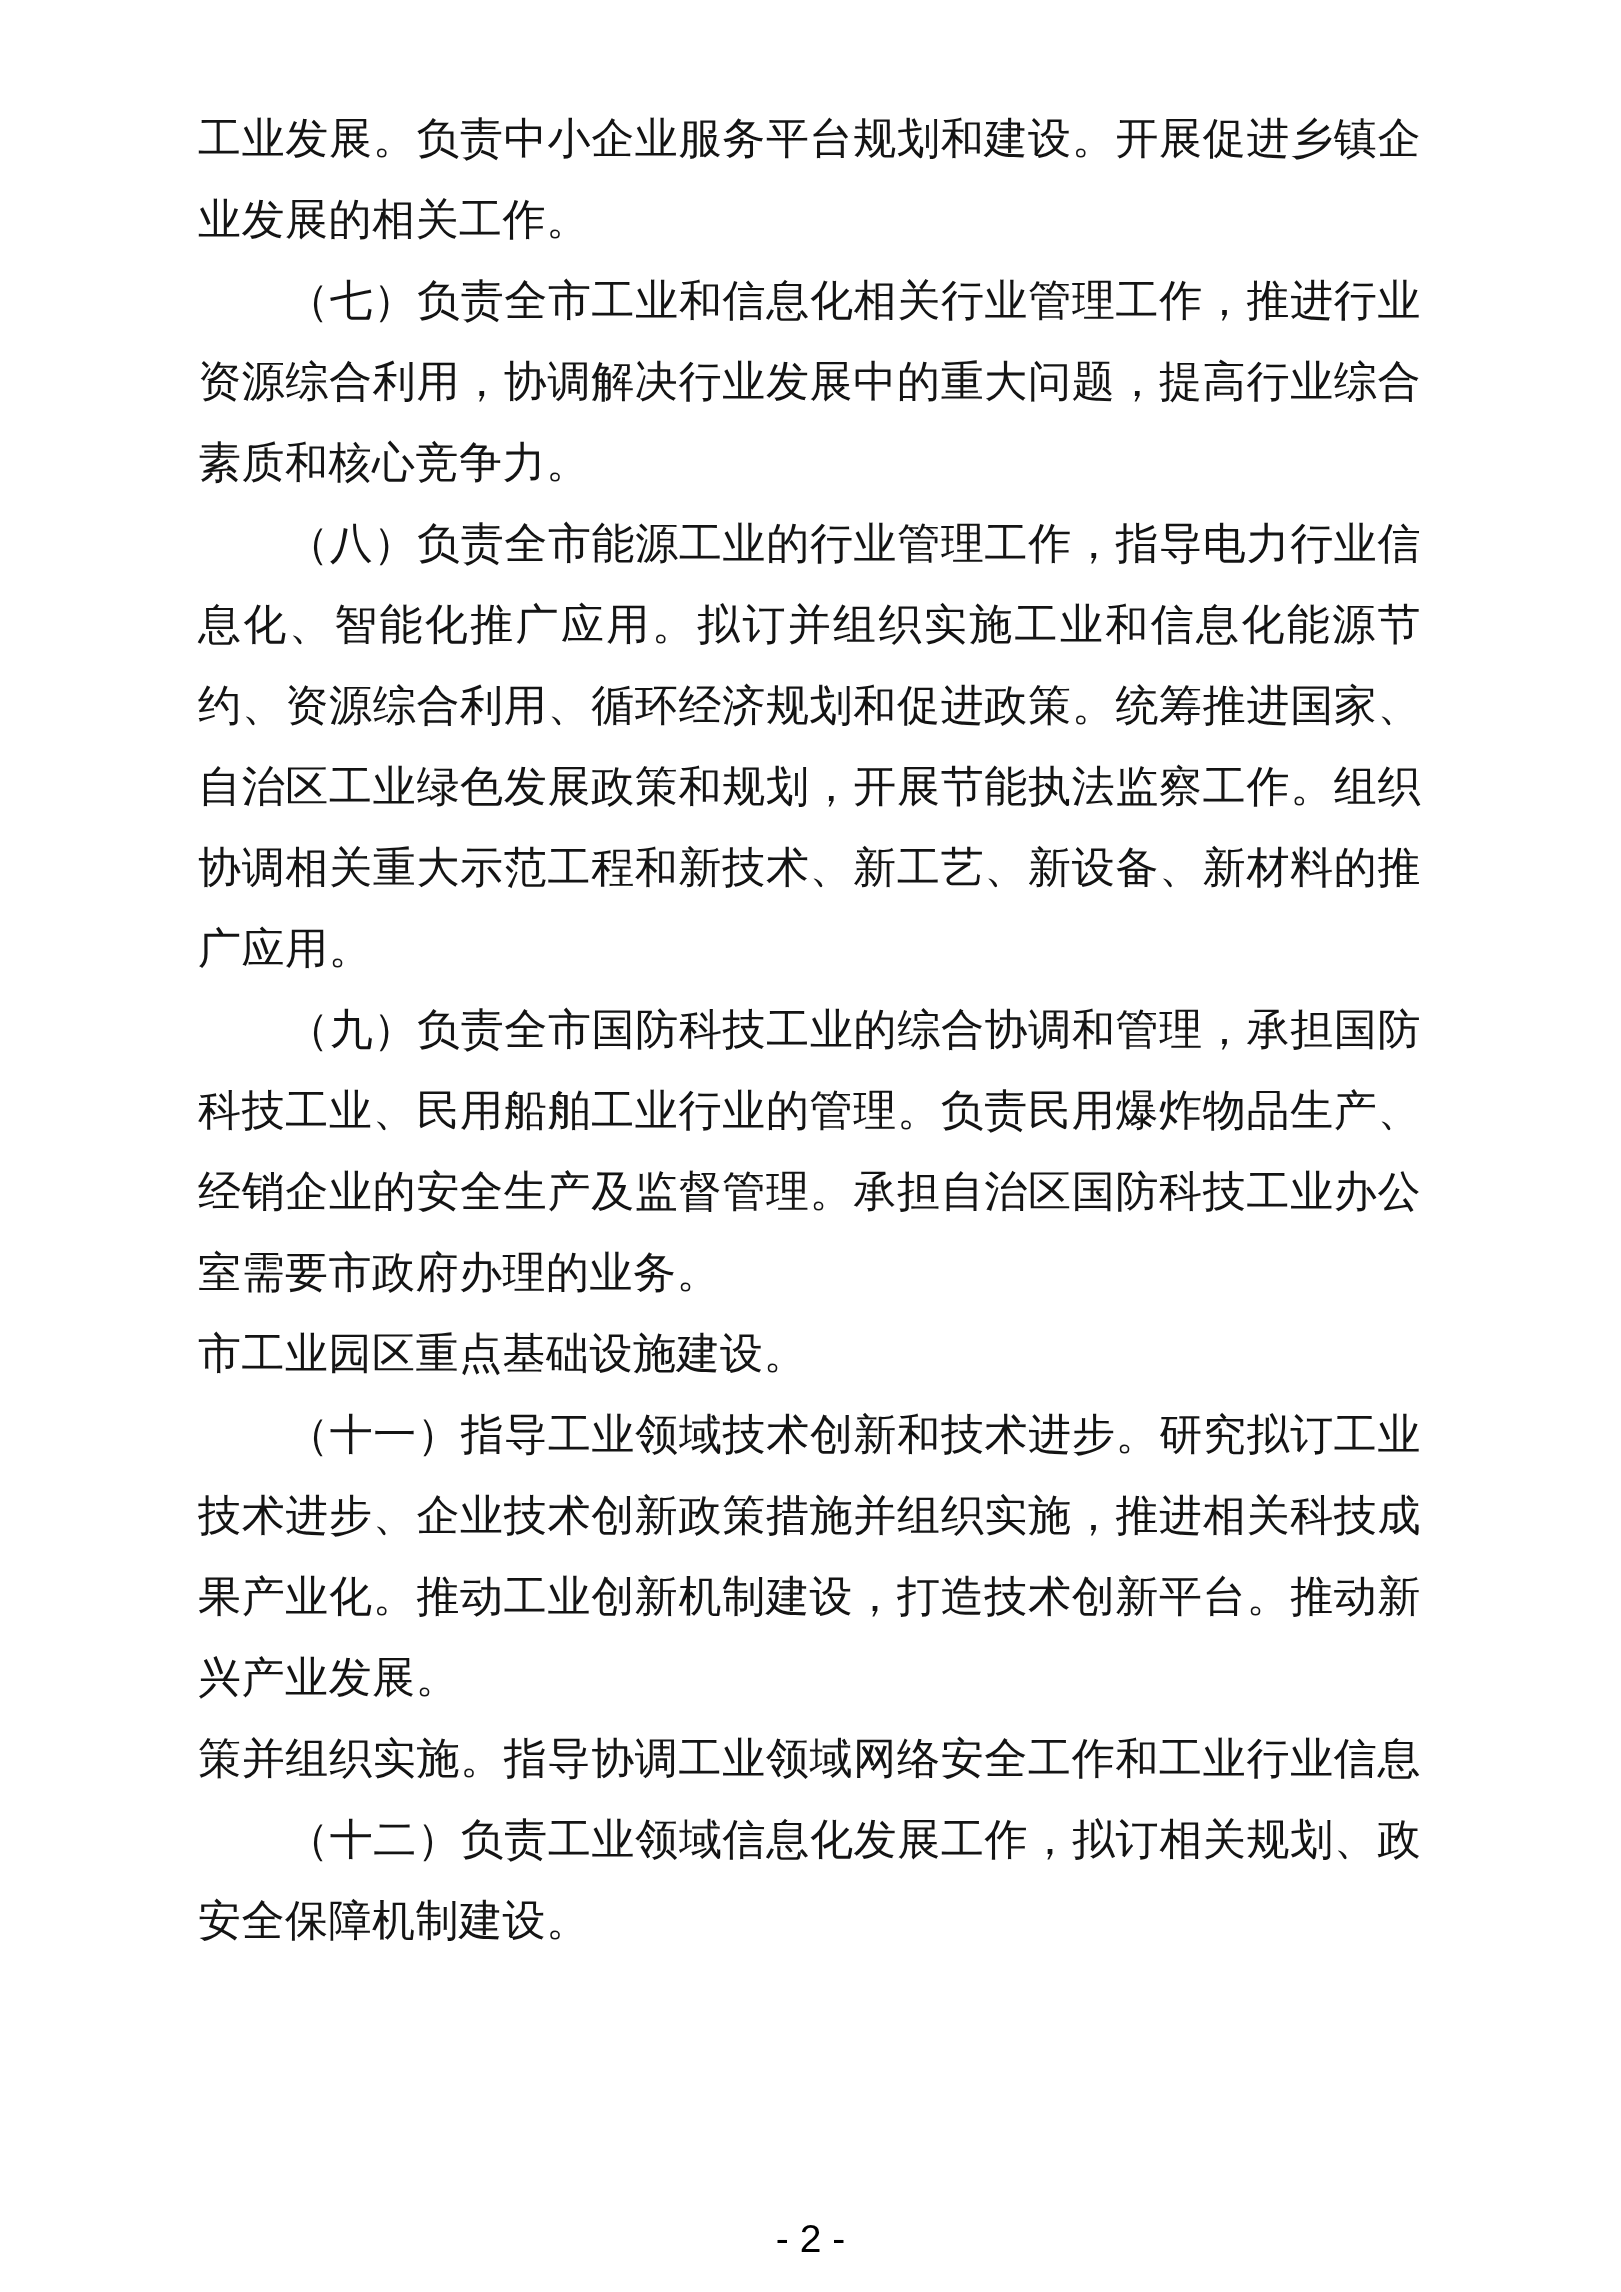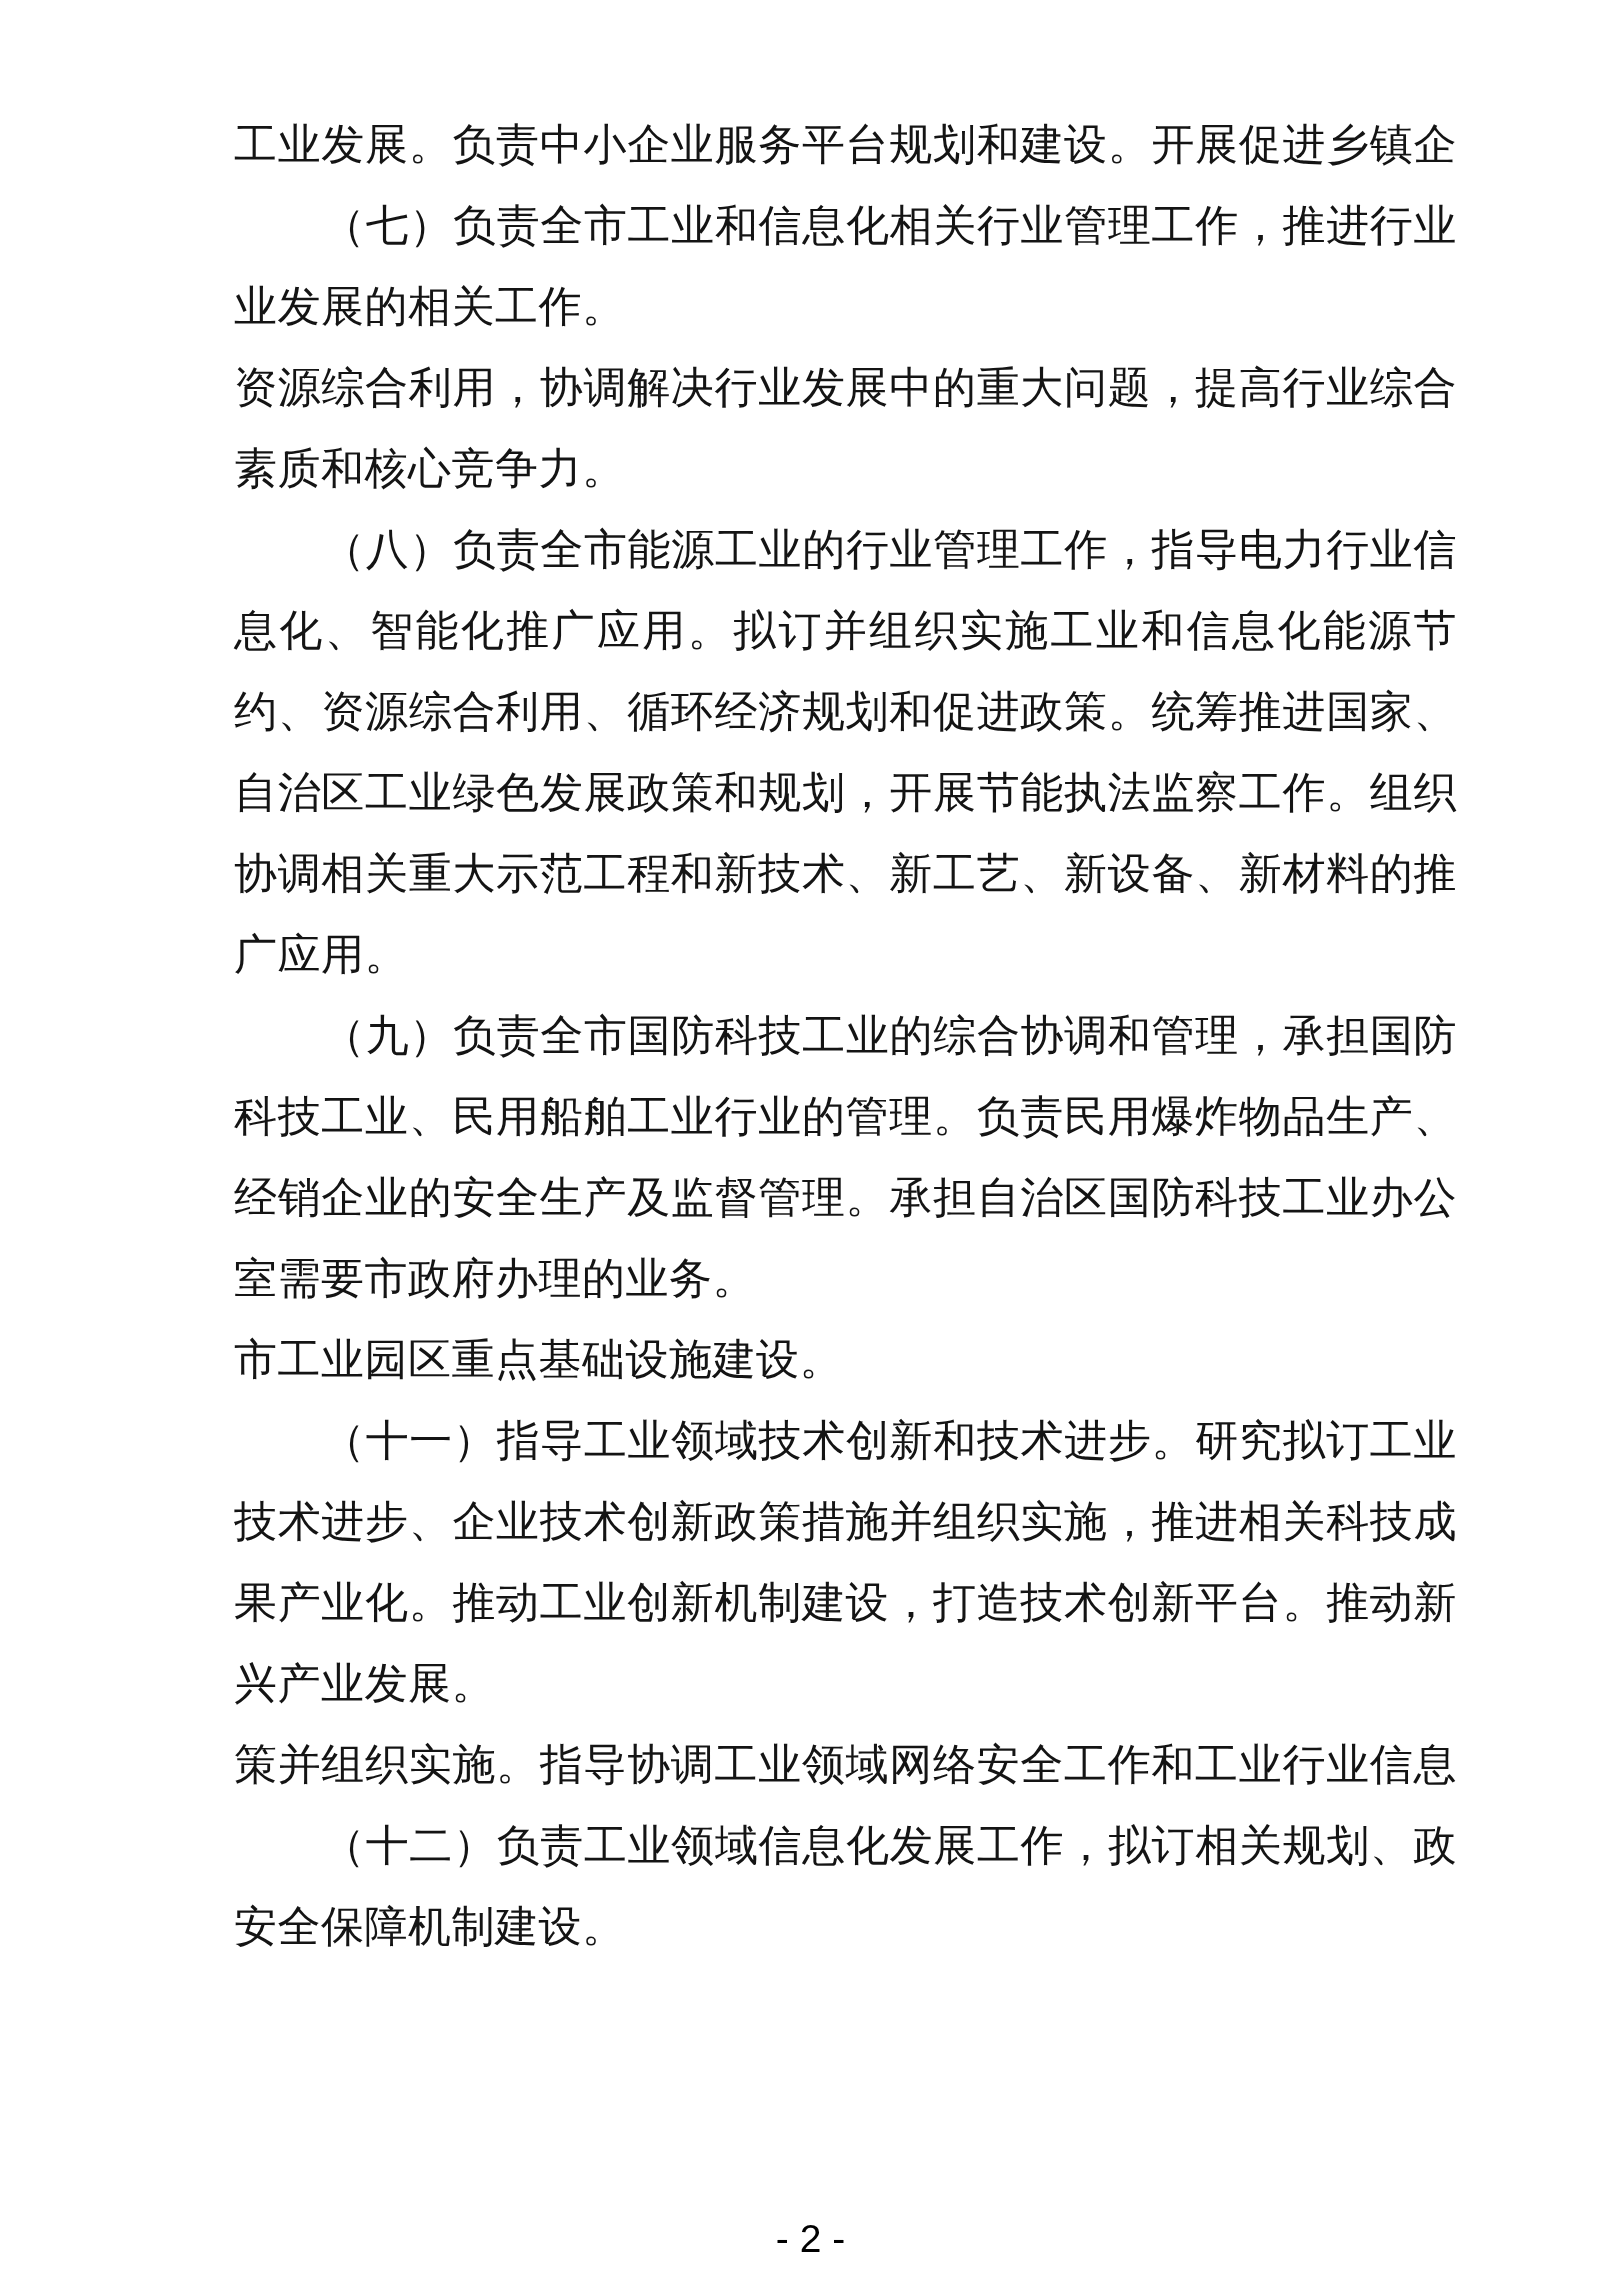--- a/index.html
+++ b/index.html
@@ -11,23 +11,22 @@
     position: relative;
     width: 1621px;
     height: 2293px;
     background: #ffffff;
     overflow: hidden;
     font-family: "Liberation Serif", serif;
   }
   .content {
     position: absolute;
     left: 198px;
-    top: 104px;
+    top: 98px;
     width: 1223px;
-    margin-left: 36px;
   }
   .line {
     font-family: "Liberation Serif", serif;
     font-size: 43px;
     line-height: 81px;
     color: #141414;
     text-align: justify;
     text-align-last: justify;
     text-justify: inter-character;
     letter-spacing: 0.5px;
@@ -48,22 +47,22 @@
     font-size: 39px;
     color: #000000;
   }
 </style>
 </head>
 <body>
 
 <div class="page">
   <div class="content">
       <div class="line">工业发展。负责中小企业服务平台规划和建设。开展促进乡镇企</div>
+      <div class="line last">业发展的相关工作。</div>
       <div class="line indent">（七）负责全市工业和信息化相关行业管理工作，推进行业</div>
-      <div class="line last">业发展的相关工作。</div>
       <div class="line">资源综合利用，协调解决行业发展中的重大问题，提高行业综合</div>
       <div class="line last">素质和核心竞争力。</div>
       <div class="line indent">（八）负责全市能源工业的行业管理工作，指导电力行业信</div>
       <div class="line">息化、智能化推广应用。拟订并组织实施工业和信息化能源节</div>
       <div class="line">约、资源综合利用、循环经济规划和促进政策。统筹推进国家、</div>
       <div class="line">自治区工业绿色发展政策和规划，开展节能执法监察工作。组织</div>
       <div class="line">协调相关重大示范工程和新技术、新工艺、新设备、新材料的推</div>
       <div class="line last">广应用。</div>
       <div class="line indent">（九）负责全市国防科技工业的综合协调和管理，承担国防</div>
       <div class="line">科技工业、民用船舶工业行业的管理。负责民用爆炸物品生产、</div>

